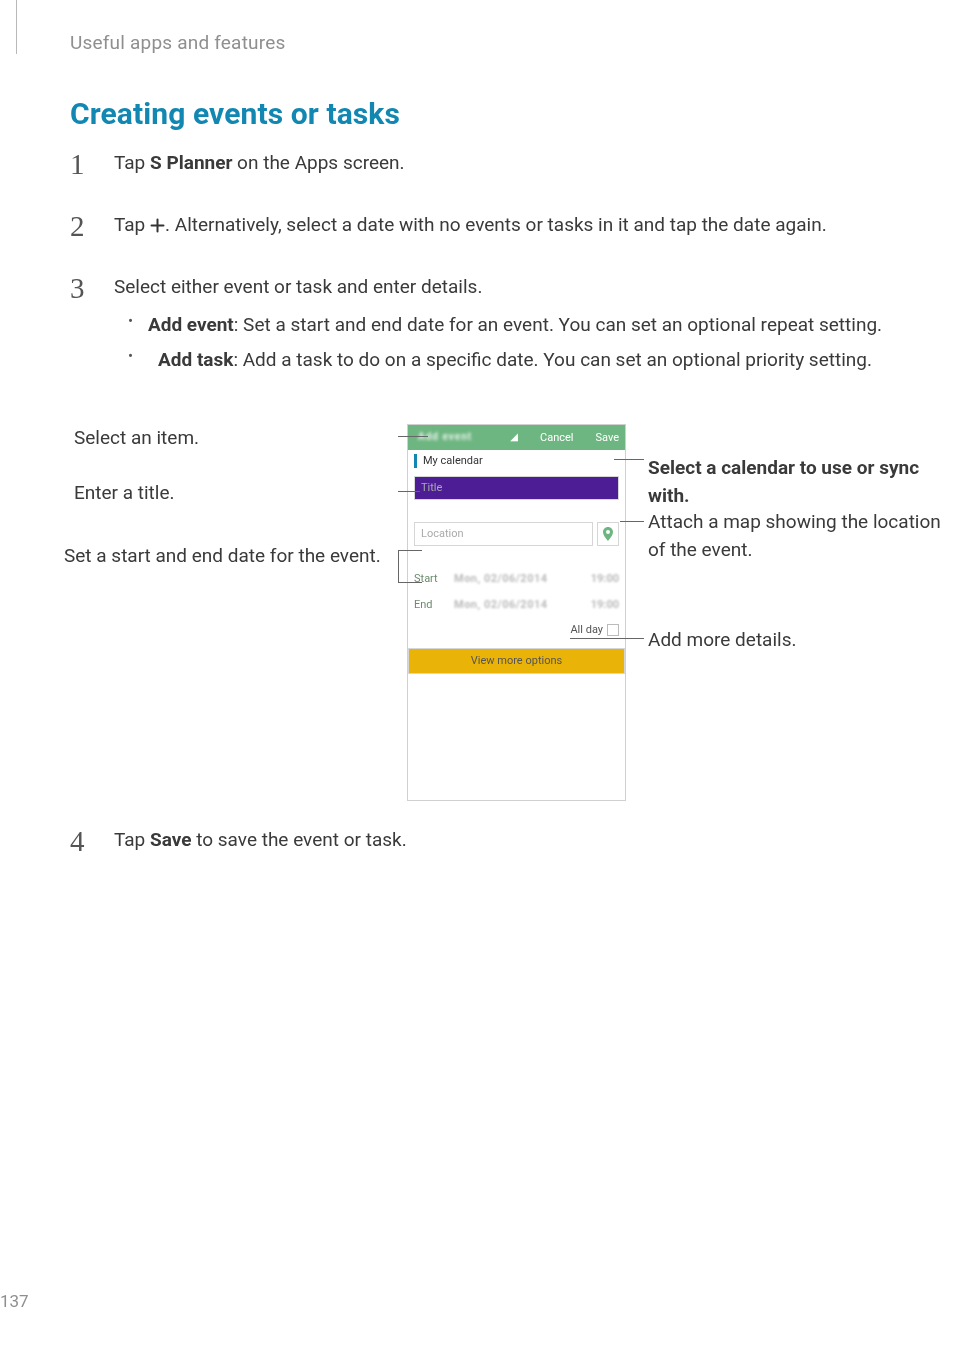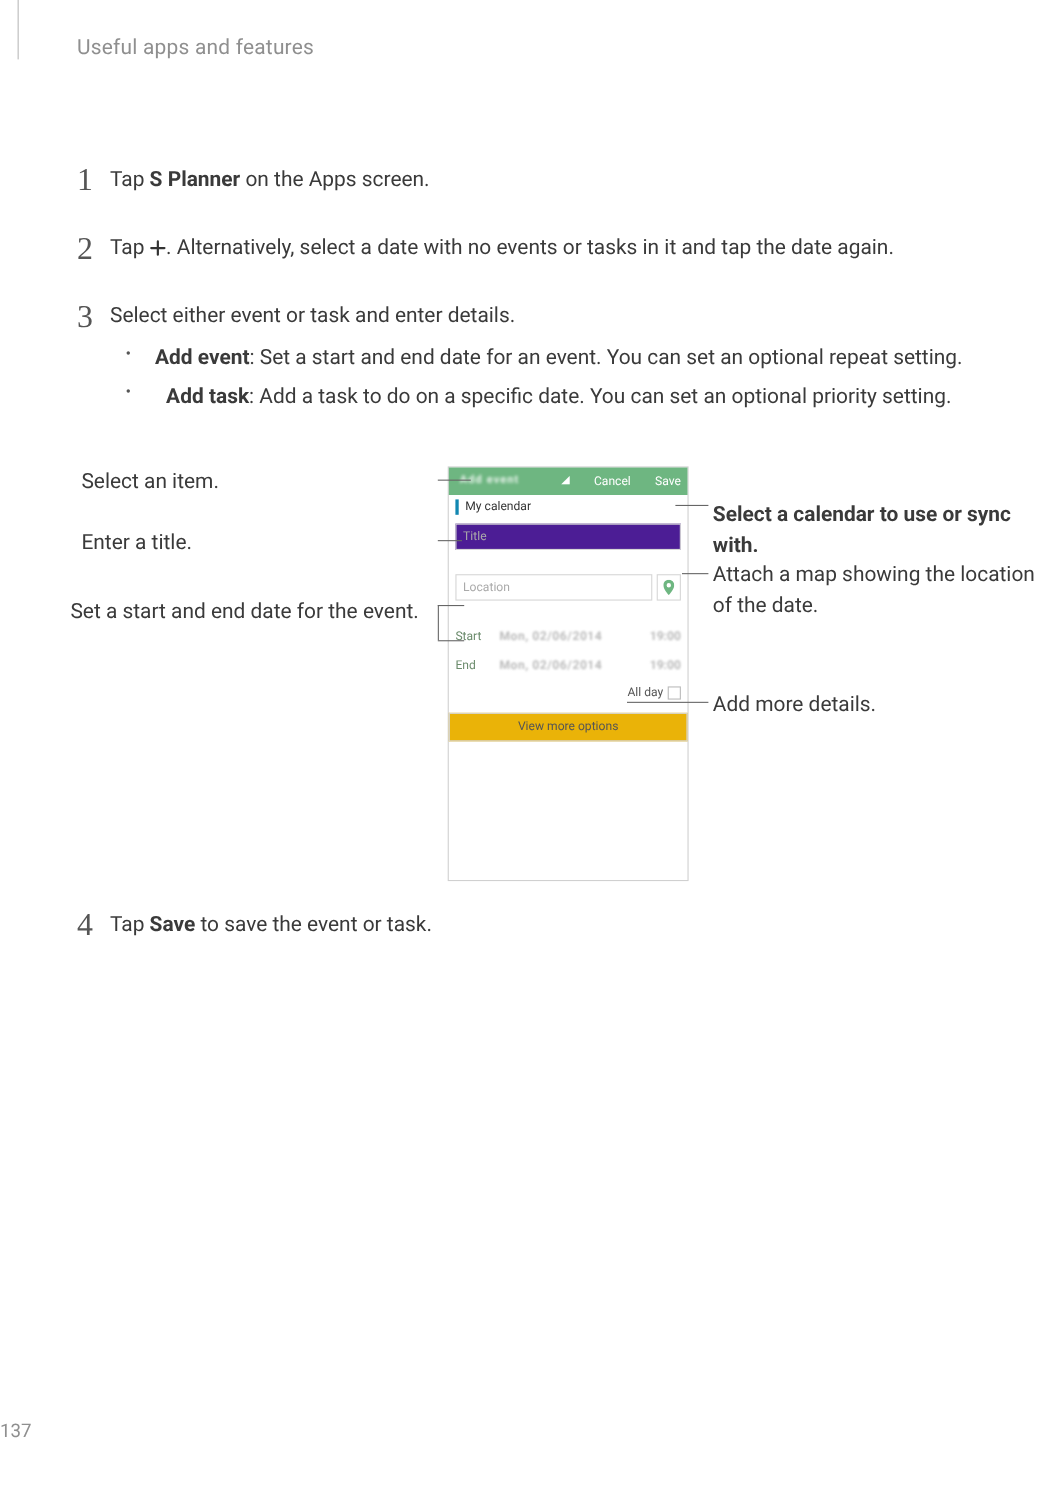--- a/index.html
+++ b/index.html
@@ -54,21 +54,21 @@
   .step-num {
     position: absolute;
     left: 0;
     top: -6px;
     font-size: 29px;
     color: #555;
     font-weight: 400;
     font-family: Georgia, "Times New Roman", serif;
   }
   .step-body {
-    margin-left: 30px;
+    margin-left: 44px;
   }
   .step1 { top: 149px; }
   .step2 { top: 211px; }
   .step3 { top: 273px; }
   .step4 { top: 826px; }
 
   .bullet-list {
     margin-top: 10px;
     margin-left: 14px;
   }
@@ -269,20 +269,21 @@
     display: inline-flex;
     vertical-align: -2px;
   }
 </style>
 </head>
 <body>
 
 <div class="page">
   <div class="left-rule"></div>
   <div class="chapter">Useful apps and features</div>
+  <div class="section-title">Creating events or tasks</div>
 
   <div class="step step1">
     <div class="step-num">1</div>
     <div class="step-body">
       <span>Tap </span><span class="bold">S Planner</span><span> on the Apps screen.</span>
     </div>
   </div>
 
   <div class="step step2">
     <div class="step-num">2</div>
@@ -356,21 +357,21 @@
     <div class="lead lead-h" style="top:67px; left:328px; width:22px;"></div>
 
     <div class="callout-l" style="top:118px; right:490px; width:330px;">Set a start and end date for the event.</div>
     <div class="lead lead-v" style="top:126px; left:328px; height:32px;"></div>
     <div class="lead lead-h" style="top:126px; left:328px; width:24px;"></div>
     <div class="lead lead-h" style="top:158px; left:328px; width:24px;"></div>
 
     <div class="callout-r" style="top:30px; left:578px; width:300px;font-weight:bold;">Select a calendar to use or sync with.</div>
     <div class="lead lead-h" style="top:35px; left:544px; width:30px;"></div>
 
-    <div class="callout-r" style="top:84px; left:578px; width:300px;">Attach a map showing the location of the date.</div>
+    <div class="callout-r" style="top:84px; left:578px; width:300px;">Attach a map showing the location of the event.</div>
     <div class="lead lead-h" style="top:97px; left:550px; width:24px;"></div>
 
     <div class="callout-r" style="top:202px; left:578px; width:300px;">Add more details.</div>
     <div class="lead lead-h" style="top:214px; left:500px; width:74px;"></div>
 
   </div>
 
   <div class="step step4">
     <div class="step-num">4</div>
     <div class="step-body">

